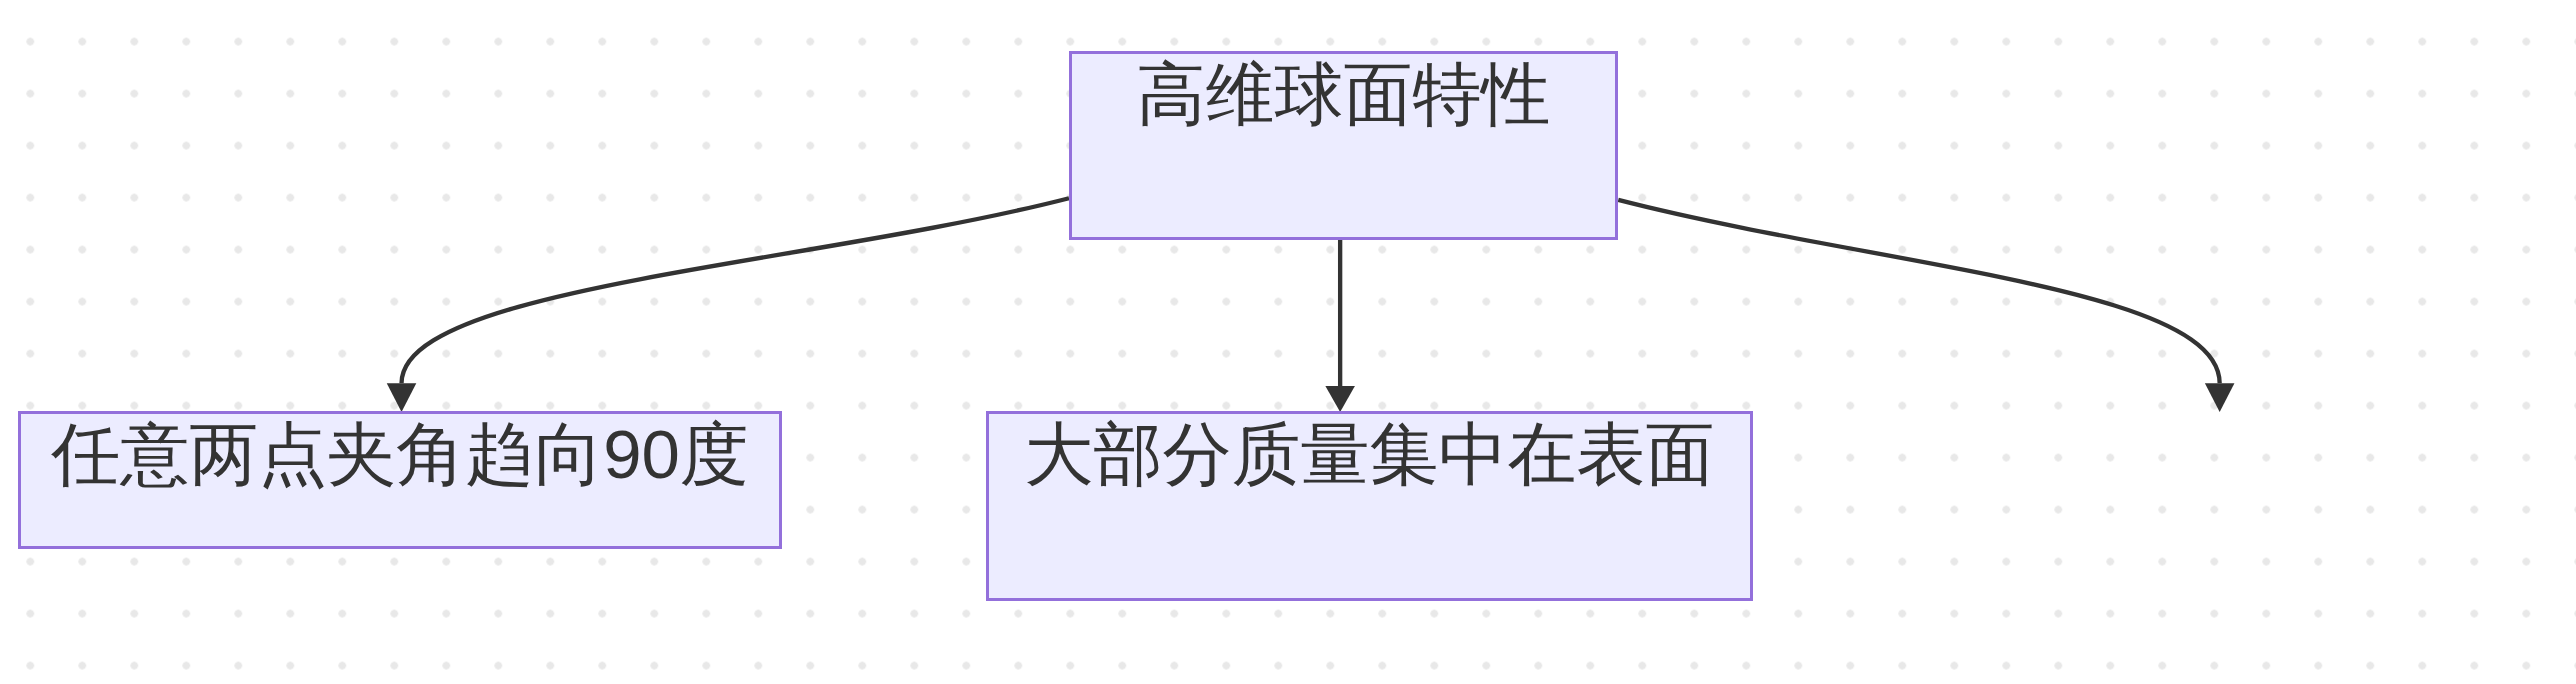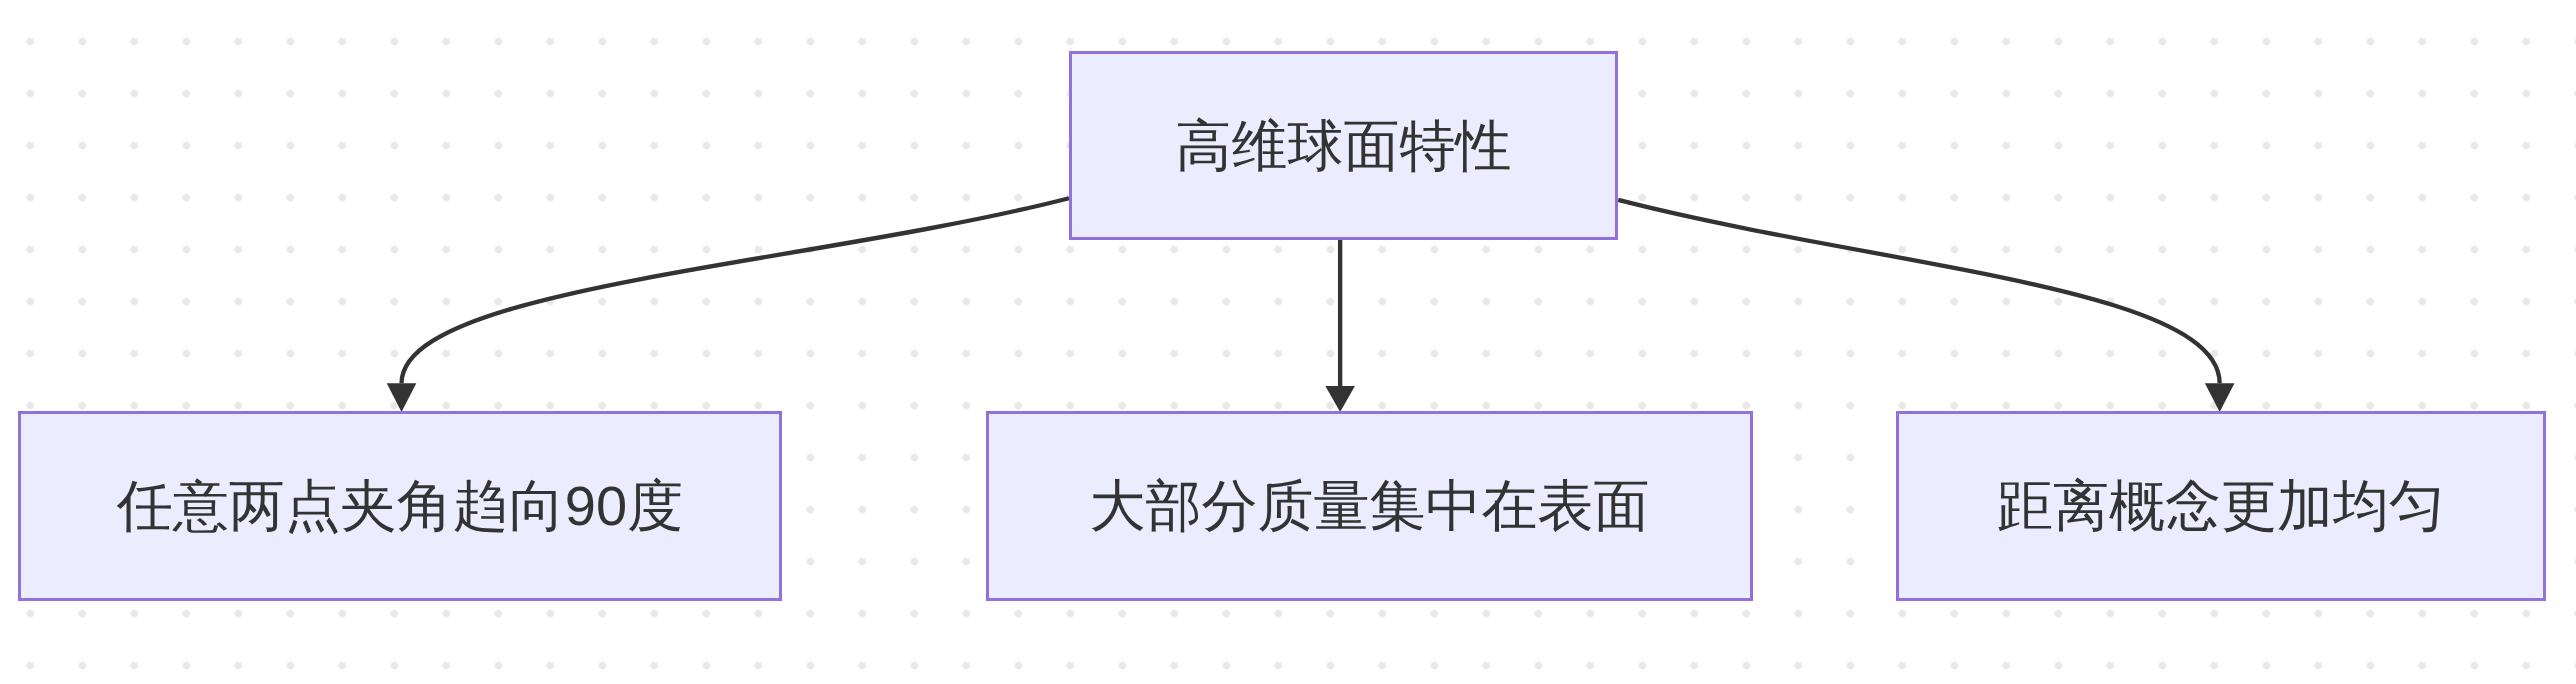--- a/index.html
+++ b/index.html
@@ -41,30 +41,29 @@
   }
   .arrowhead {
     fill: var(--edge-color);
     stroke: none;
   }
   .node {
     position: absolute;
     background: var(--node-fill);
     border: 3.5px solid var(--node-border);
     color: var(--text-color);
-    font-size: 56px;
+    font-size: 69px;
     line-height: 1.2;
     display: flex;
-    align-items: center;
     justify-content: center;
     text-align: center;
     white-space: nowrap;
   }
   .node-root     { left: 1069px; top: 51px;  width: 549px; height: 189px; }
-  .node-angle    { left: 18px;   top: 411px; width: 764px; height: 190px; }
+  .node-angle    { left: 18px;   top: 411px; width: 764px; height: 138px; }
   .node-mass     { left: 986px; top: 411px; width: 767px; height: 190px; }
   .node-distance { left: 1896px; top: 411px; width: 650px; height: 190px; }
 </style>
 </head>
 <body>
 
 <div class="canvas">
 
   <svg class="edges-layer" width="2576" height="685" viewBox="0 0 2964 788" xmlns="http://www.w3.org/2000/svg">
 
@@ -83,18 +82,15 @@
   </div>
 
   <div class="node node-angle">
     <span>任意两点夹角趋向90度</span>
   </div>
 
   <div class="node node-mass">
     <span>大部分质量集中在表面</span>
   </div>
 
-  <div class="node node-distance">
-    <span>距离概念更加均匀</span>
-  </div>
 
 </div>
 
 
 </body></html>

